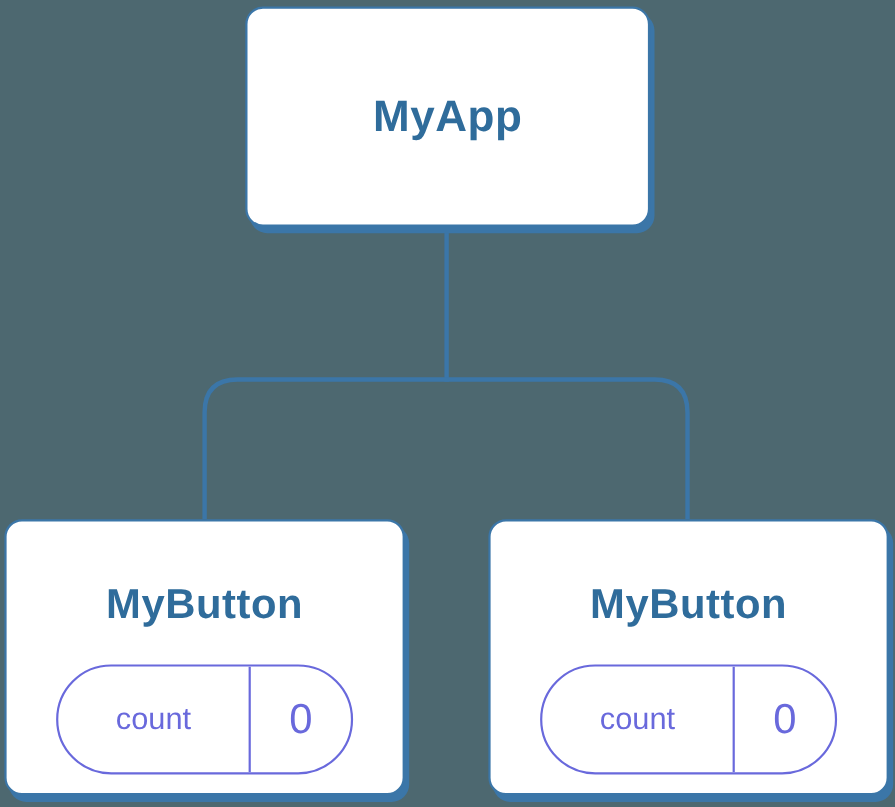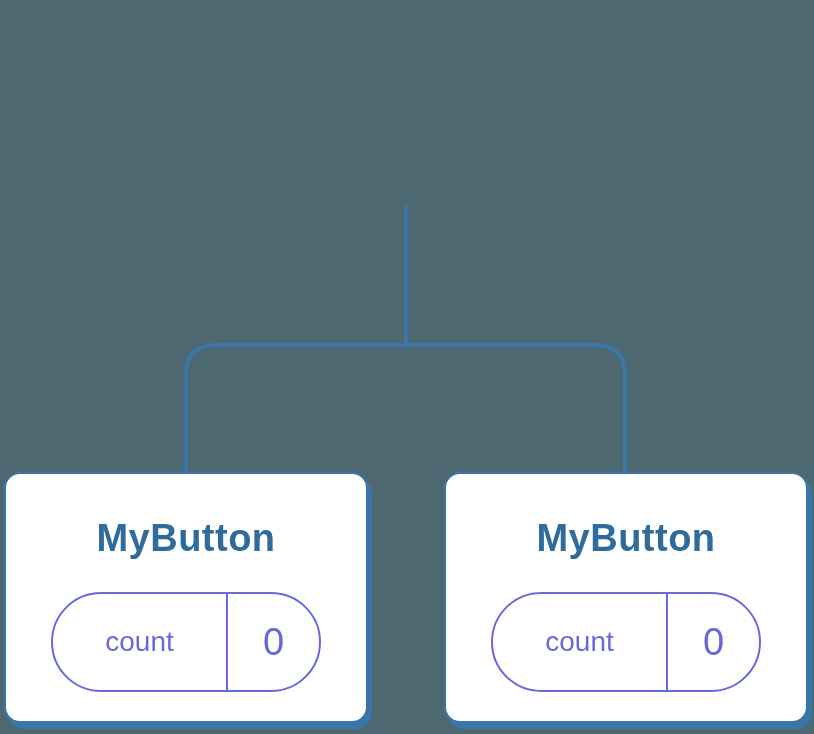--- a/index.html
+++ b/index.html
@@ -43,21 +43,21 @@
     left: 223px; top: 6px;
     width: 368px; height: 200px;
     display: flex;
     align-items: center;
     justify-content: center;
   }
   .card-root .card-title { font-size: 40px; }
   .card-child {
     top: 472px;
     width: 364px; height: 251px;
-    padding-top: 38px;
+    padding-top: 50px;
     display: flex;
     flex-direction: column;
     align-items: center;
   }
   .card-child-left  { left: 4px; }
   .card-child-right { left: 444px; }
   .card-title {
     color: var(--title-blue);
     font-weight: bold;
     font-size: 38px;
@@ -97,20 +97,23 @@
 </head>
 <body>
 
 <div class="canvas">
 
   <svg class="connectors" viewBox="0 0 814 734" xmlns="http://www.w3.org/2000/svg">
     <path d="M406 206 L406 347"></path>
     <path d="M186 472 L186 375 Q186 345 216 345 L595 345 Q625 345 625 375 L625 472"></path>
   </svg>
 
+  <div class="card card-root">
+    <div class="card-title">MyApp</div>
+  </div>
 
   <div class="card card-child card-child-left">
     <div class="card-title">MyButton</div>
     <div class="state-pill">
       <div class="pill-key">count</div>
       <div class="pill-value">0</div>
     </div>
   </div>
 
   <div class="card card-child card-child-right">

